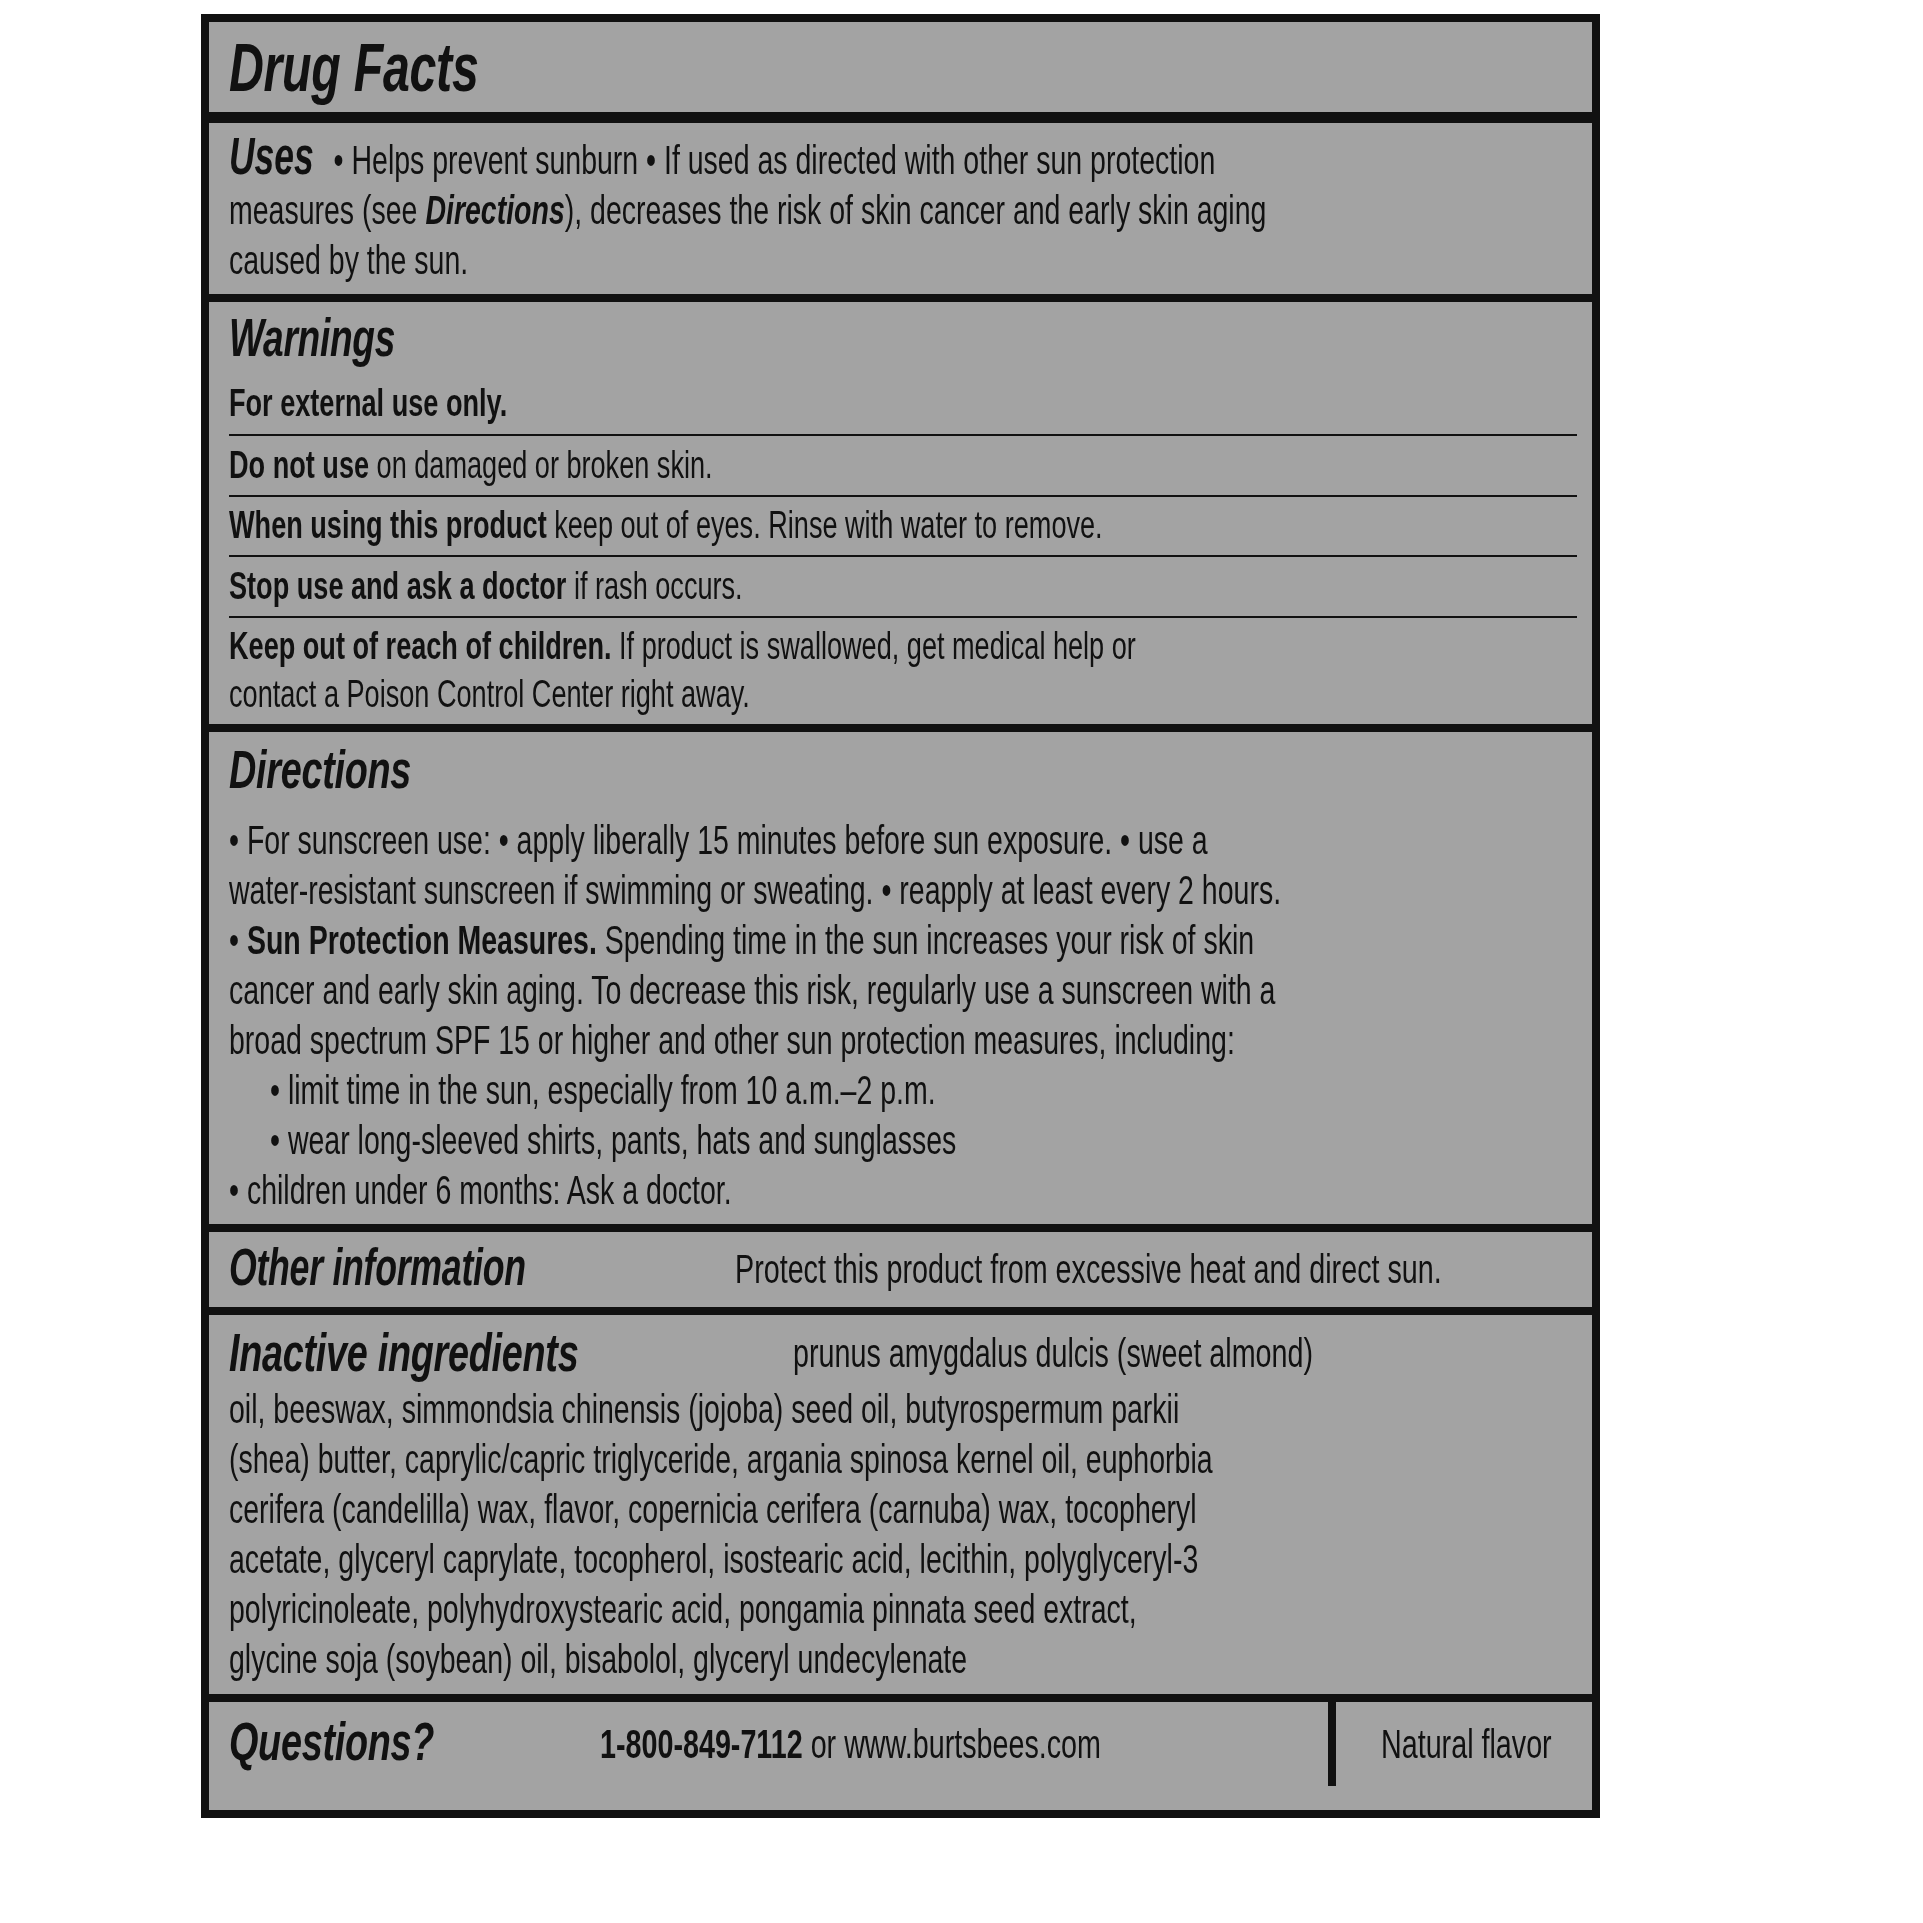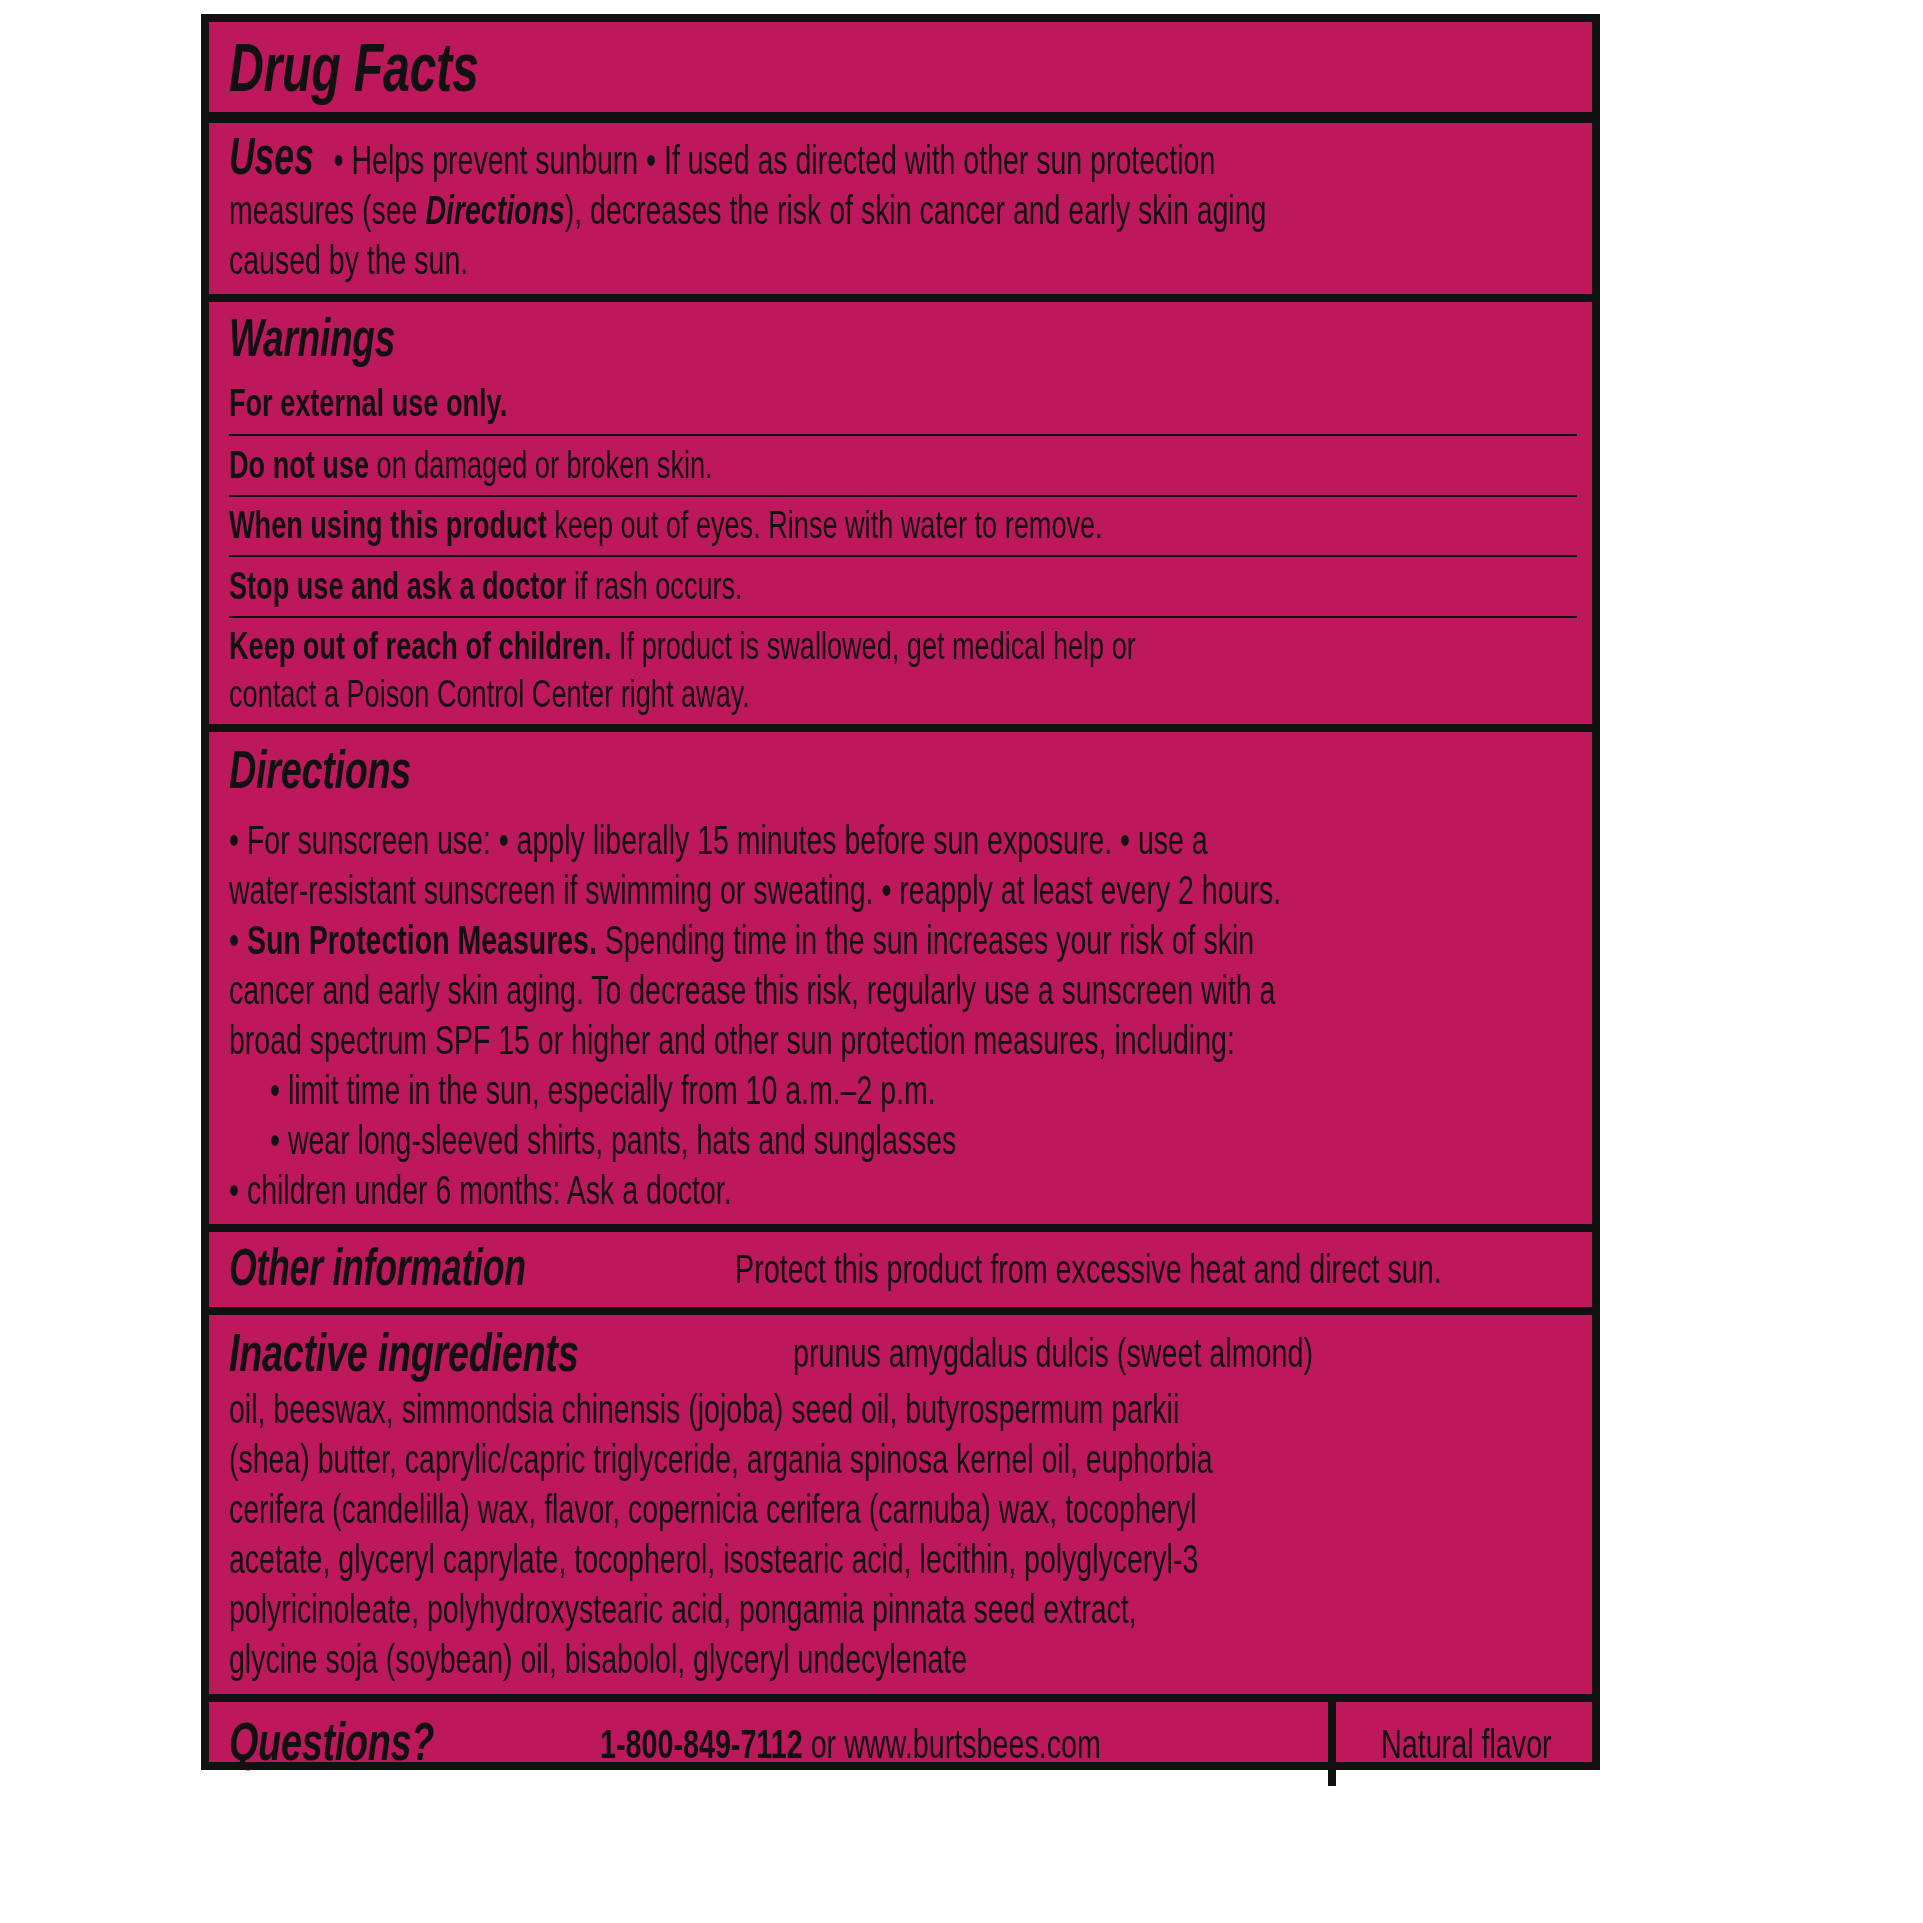--- a/index.html
+++ b/index.html
@@ -24,21 +24,21 @@
   }
 
   
   .panel {
     position: absolute;
     left: 201px;
     top: 13.5px;
     width: 1399px;           
     box-sizing: border-box;
     border: 8.3px solid #111111;
-    background: #be185d;
+    background: #a3a3a3;
   }
 
   
   .sect {
     position: relative;
     padding: 0 15px 0 19.5px;
   }
   .rule-thick { border-top: 8.3px solid #111111; }
   .rule-thin  { border-top: 3px solid #111111; }
   .rule-hair  { border-top: 2.3px solid #111111; }
@@ -142,21 +142,21 @@
 
   
   #inact-row { padding: 6px 15px 10.5px 19.5px; }
   #inact-head { position: relative; height: 63px; }
   #inact-head .ih { position: absolute; left: 0;   top: 0; }
   #inact-head .iv { position: absolute; left: 564px; top: 7.5px; }
 
   
   #q-row {
     position: relative;
-    height: 60px;
+    height: 108px;
     border-radius: 11px;
   }
   #q-box {
     position: absolute;
     left: 0; top: 0;
     width: 1127px;
     height: 84px;
     border-right: 8.3px solid #111111;
     box-sizing: border-box;
   }

